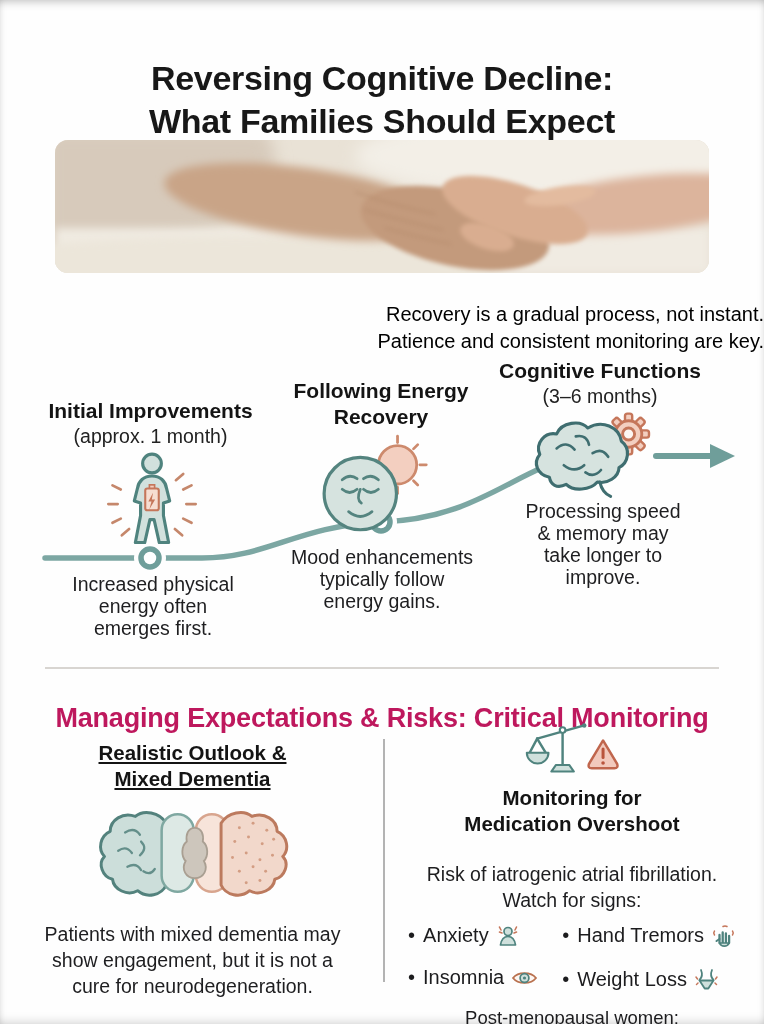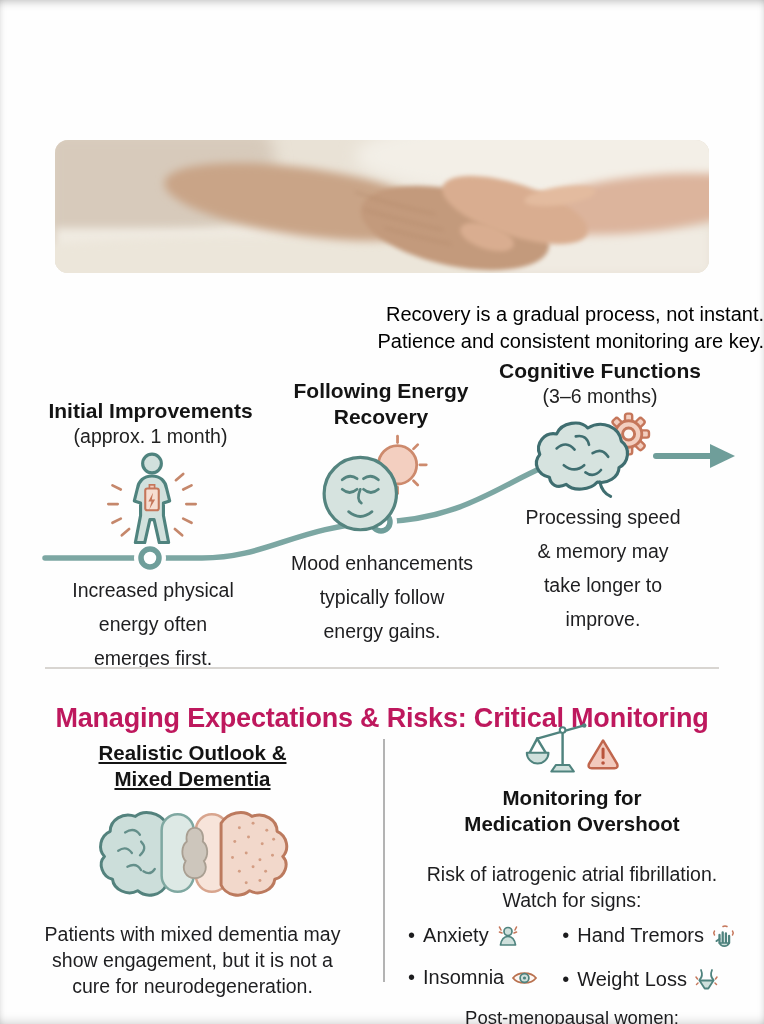--- a/index.html
+++ b/index.html
@@ -14,21 +14,21 @@
   .title span{display:block;}
   .hero{position:absolute;top:140px;left:55px;width:654px;height:133px;border-radius:13px;overflow:hidden;background:#e9e2d6;}
   .intro{position:absolute;top:281px;left:0;right:0;text-align:right;font-size:20px;line-height:27px;color:#000000;}
   .intro span{display:block;}
 
   .timeline{position:absolute;top:350px;left:0;width:764px;height:312px;}
   .curve{position:absolute;left:0;top:0;}
   .stage-head{position:absolute;text-align:center;}
   .stage-title{font-size:21px;font-weight:700;line-height:26px;color:#141414;}
   .stage-sub{font-size:19.5px;line-height:24px;color:#222;}
-  .stage-desc{position:absolute;text-align:center;font-size:19.5px;line-height:34px;color:#1e1e20;}
+  .stage-desc{position:absolute;text-align:center;font-size:19.5px;line-height:22px;color:#1e1e20;}
   .s1-head{top:48px;left:28px;width:245px;}
   .s1-icon{position:absolute;top:100px;left:100px;}
   .s1-desc{top:223px;left:72px;width:162px;}
   .s2-head{top:28px;left:276px;width:210px;}
   .s2-icon{position:absolute;top:84px;left:308px;}
   .s2-desc{top:196px;left:289px;width:186px;}
   .s3-head{top:8px;left:480px;width:240px;}
   .s3-icon{position:absolute;top:60px;left:523px;}
   .s3-desc{top:150px;left:517px;width:172px;}
 
@@ -53,20 +53,24 @@
   .sign-item{display:flex;align-items:center;gap:7px;font-size:20px;color:#1c1c1e;}
   .sign-item::before{content:"•";font-size:20px;margin-right:1px;color:#1c1c1e;}
   .footnote{width:302px;margin-top:13px;font-size:18.5px;line-height:25px;color:#1c1c1e;}
   svg{display:block;}
 </style>
 </head>
 <body>
 
 <div id="page">
 
+  <h1 class="title">
+    <span>Reversing Cognitive Decline:</span>
+    <span>What Families Should Expect</span>
+  </h1>
 
   <div class="hero">
     <svg width="654" height="133" viewBox="0 0 654 133" preserveAspectRatio="none">
       <defs>
         <filter id="b8" x="-40%" y="-40%" width="180%" height="180%">
             <feGaussianBlur stdDeviation="8"></feGaussianBlur>
           </filter>
         <filter id="b4" x="-40%" y="-40%" width="180%" height="180%">
             <feGaussianBlur stdDeviation="4"></feGaussianBlur>
           </filter>

